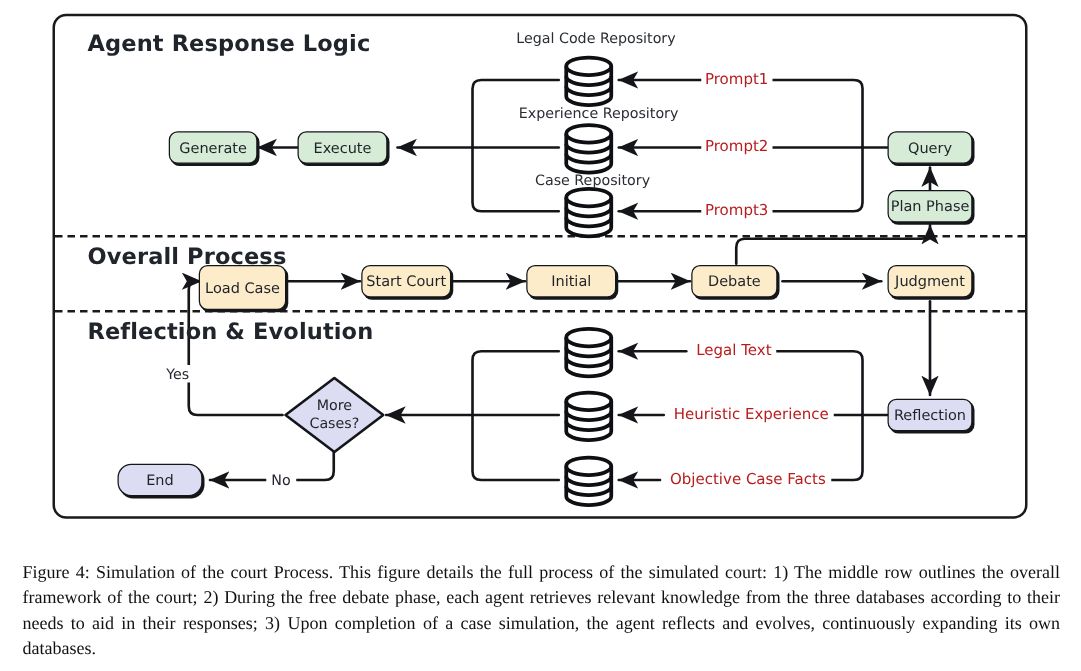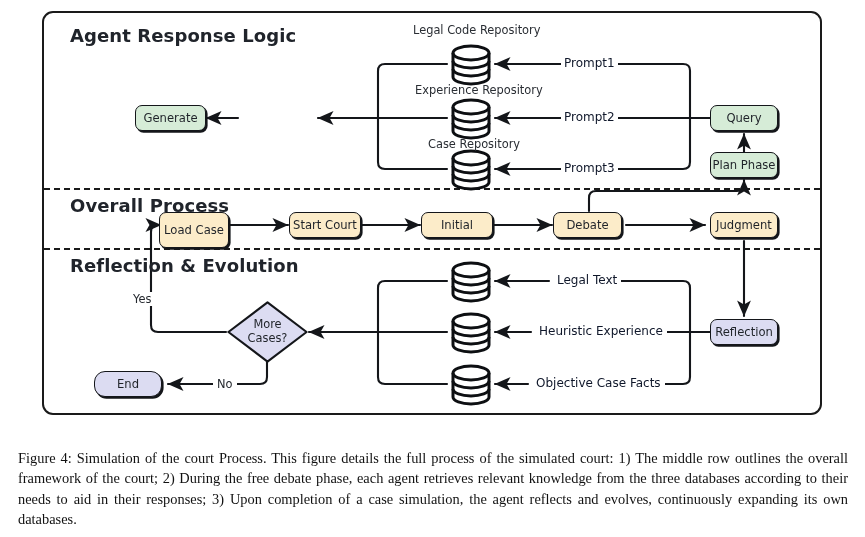--- a/index.html
+++ b/index.html
@@ -32,21 +32,21 @@
   .node.purple{background:#dcdcf2;}
 
   
   .diamond-wrap{position:absolute;}
   .diamond-wrap .dshape{position:absolute;left:0;top:0;}
   .diamond-wrap .dlabel{position:absolute;left:0;top:0;width:100%;height:100%;
     display:flex;flex-direction:column;align-items:center;justify-content:center;
     font-size:11.4px;color:#1f2329;line-height:1.22;pointer-events:none;}
 
   
-  .edge-label{position:absolute;font-size:12px;color:#0f172a;white-space:nowrap;}
+  .edge-label{position:absolute;font-size:12px;color:#b91c1c;white-space:nowrap;}
   .repo-label{position:absolute;font-size:11.4px;color:#2a2e34;white-space:nowrap;}
   .small-label{position:absolute;font-size:11.4px;color:#24282e;white-space:nowrap;}
 
   
   .db{position:absolute;}
 
   
   #wires{position:absolute;left:0;top:0;width:865px;height:430px;pointer-events:none;}
 
   
@@ -166,20 +166,23 @@
     <div class="repo-label" style="left:415px;top:83px;">Experience Repository</div>
     <div class="repo-label" style="left:428px;top:137px;">Case Repository</div>
 
     <div class="edge-label" style="left:561px;top:56px;background:#fff;padding:0 3px;">Prompt1</div>
     <div class="edge-label" style="left:561px;top:110px;background:#fff;padding:0 3px;">Prompt2</div>
     <div class="edge-label" style="left:561px;top:161px;background:#fff;padding:0 3px;">Prompt3</div>
 
     <div class="node green" style="left:135px;top:105px;width:71px;height:26px;">
       <span>Generate</span>
     </div>
+    <div class="node green" style="left:238px;top:105px;width:72px;height:26px;">
+      <span>Execute</span>
+    </div>
     <div class="node green" style="left:710px;top:105px;width:68px;height:26px;">
       <span>Query</span>
     </div>
     <div class="node green" style="left:710px;top:152px;width:68px;height:26px;">
       <span>Plan Phase</span>
     </div>
 
     <div class="node yellow" style="left:159px;top:212px;width:70px;height:36px;">
       <span>Load Case</span>
     </div>

